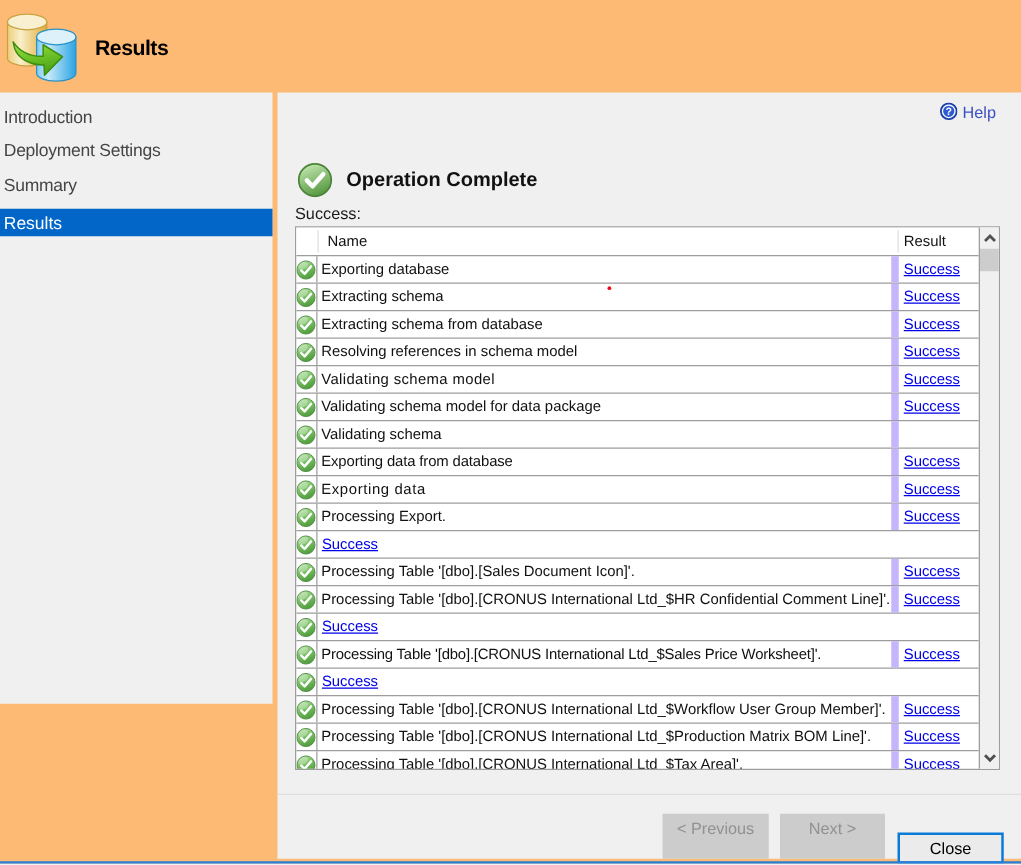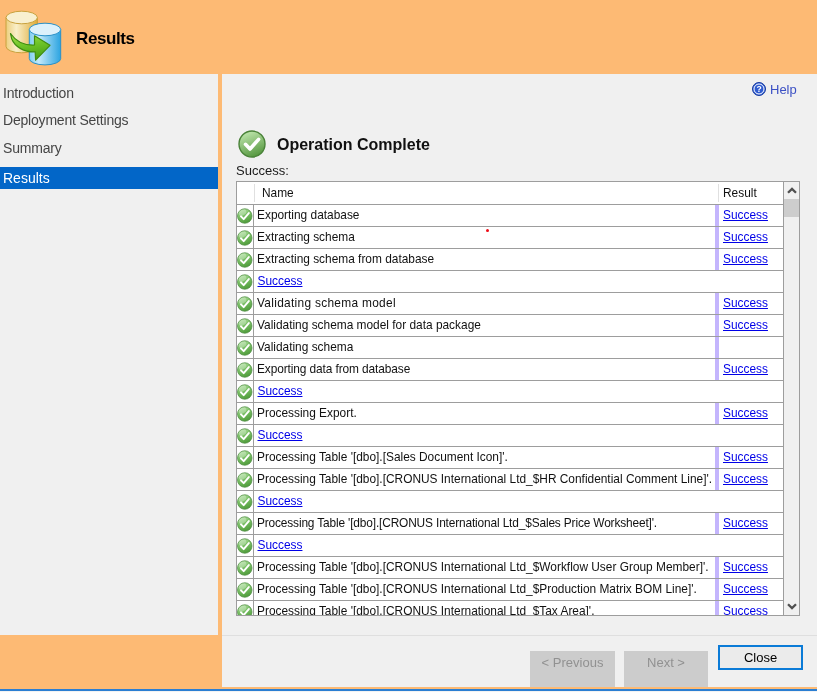--- a/index.html
+++ b/index.html
@@ -1,20 +1,20 @@
 <!DOCTYPE html>
 <html><head><meta charset="utf-8">
 <style>
 * { margin:0; padding:0; box-sizing:border-box; }
 html,body { width:817px; height:692px; background:#fff; font-family:"Liberation Sans", sans-serif; overflow:hidden; }
 #page { position:relative; width:817px; height:692px; background:#fdba74; }
 .abs { position:absolute; }
 
 
-#sidebar { left:0; top:74px; width:218px; height:561px; background:#f0f0f0; }
+#sidebar { left:0; top:74px; width:218px; height:489px; background:#f0f0f0; }
 #content { left:222px; top:74px; width:595px; height:613.2px; background:#f0f0f0; }
 #botline { left:0; top:688.5px; width:817px; height:2.4px; background:#2b7ed2; }
 #below { left:0; top:690.9px; width:817px; height:1.1px; background:#f3f3f3; }
 
 
 #title { left:76px; top:29px; font-size:17px; font-weight:bold; color:#000; letter-spacing:-0.4px; }
 
 
 .nav { position:absolute; left:3px; font-size:14px; color:#454545; letter-spacing:-0.2px; }
 #navsel { position:absolute; left:0; top:92.5px; width:218px; height:22px; background:#0266c8; }
@@ -28,39 +28,39 @@
 
 
 #tbl { left:236px; top:181px; width:564px; height:435px; background:#fff; border:1px solid #9d9d9d; overflow:hidden; }
 #thead { position:absolute; left:0; top:0; width:546px; height:23.2px; background:#fff; border-bottom:1px solid #9d9d9d; }
 #thead .h1 { position:absolute; left:25px; top:4px; font-size:11.9px; color:#111; }
 #thead .h2 { position:absolute; left:486px; top:4px; font-size:11.9px; color:#111; }
 #thead .vln { position:absolute; top:2px; bottom:2px; width:1px; background:#e0e0e0; }
 #tbody { position:absolute; left:0; top:23.2px; width:546px; }
 .trow { display:flex; height:22px; border-bottom:1px solid #9d9d9d; }
 .c-ic { width:16.5px; border-right:1px solid #9d9d9d; display:flex; align-items:center; justify-content:center; }
-.c-nm { width:465.5px; border-right:4px solid #c4b5fd; font-size:11.9px; color:#111; line-height:21px; padding-left:3.5px; white-space:nowrap; overflow:hidden; }
+.c-nm { width:465.5px; border-right:6px solid #c4b5fd; font-size:11.9px; color:#111; line-height:21px; padding-left:3.5px; white-space:nowrap; overflow:hidden; }
 .c-rs { flex:1; font-size:11.9px; line-height:21px; padding-left:4px; }
 .rchk { display:block; }
 .lnk { color:#0000e8; text-decoration:underline; }
 
 
 #sbar { left:782.5px; top:182px; width:16.5px; height:433px; background:#f0f0f0; border-left:1px solid #9d9d9d; }
 #sbar .btn { position:absolute; left:0; width:15.5px; height:17px; background:#f0f0f0; }
 #sbar .thumb { position:absolute; left:0; top:17px; width:15.5px; height:17.5px; background:#cdcdcd; }
 
 
 #reddot { left:485.5px; top:228.5px; width:3px; height:3px; border-radius:2px; background:#ee0b16; }
 
 
 #fline { left:222px; top:635px; width:595px; height:1px; background:#dfdfdf; }
 .btn-dis { position:absolute; top:651px; height:36px; background:#cccccc; color:#919191; font-size:13px; text-align:center; line-height:23px; }
 #bprev { left:530px; width:85px; }
 #bnext { left:624px; width:84px; }
-#bclose { position:absolute; left:718px; top:645px; width:85px; height:25px; background:#ebebeb; border:2px solid #0b7bd7; color:#000; font-size:13px; text-align:center; line-height:21px; }
+#bclose { position:absolute; left:718px; top:666px; width:85px; height:25px; background:#ebebeb; border:2px solid #0b7bd7; color:#000; font-size:13px; text-align:center; line-height:21px; }
 </style></head>
 <body>
 <div id="page">
 
 <svg class="abs" style="left:5px;top:8px" width="62" height="60" viewBox="0 0 62 60">
  <defs>
   <linearGradient id="ycyl" x1="0" y1="0" x2="1" y2="0">
           <stop offset="0" stop-color="#eccf7e"></stop>
           <stop offset="0.33" stop-color="#f9efc9"></stop>
           <stop offset="1" stop-color="#dfab36"></stop>
@@ -185,20 +185,21 @@
                   <stop offset="0" stop-color="#b2e2a0"></stop>
                   <stop offset="0.45" stop-color="#7bc167"></stop>
                   <stop offset="1" stop-color="#4f9c3b"></stop>
                 </linearGradient>
               </defs>
               <circle cx="8" cy="8" r="7.5" fill="url(#rg3)" stroke="#55914a" stroke-width="0.8"></circle>
               <ellipse cx="5.8" cy="4.6" rx="4.2" ry="2.8" fill="#ffffff" opacity="0.30" transform="rotate(-30 5.8 4.6)"></ellipse>
               <path d="M4.1 8.4 L6.9 11.2 L12.2 5.0" fill="none" stroke="#fff" stroke-width="2" stroke-linecap="round" stroke-linejoin="round"></path>
             </svg>
           </div>
+          <div class="c-nm">Resolving references in schema model</div>
           <div class="c-rs"><span class="lnk">Success</span></div>
         </div>
 <div class="trow">
           <div class="c-ic">
             <svg class="rchk" width="16" height="16" viewBox="0 0 16 16">
               <defs>
                 <linearGradient id="rg4" x1="0.15" y1="0" x2="0.55" y2="1">
                   <stop offset="0" stop-color="#b2e2a0"></stop>
                   <stop offset="0.45" stop-color="#7bc167"></stop>
                   <stop offset="1" stop-color="#4f9c3b"></stop>
@@ -274,20 +275,21 @@
                   <stop offset="0" stop-color="#b2e2a0"></stop>
                   <stop offset="0.45" stop-color="#7bc167"></stop>
                   <stop offset="1" stop-color="#4f9c3b"></stop>
                 </linearGradient>
               </defs>
               <circle cx="8" cy="8" r="7.5" fill="url(#rg8)" stroke="#55914a" stroke-width="0.8"></circle>
               <ellipse cx="5.8" cy="4.6" rx="4.2" ry="2.8" fill="#ffffff" opacity="0.30" transform="rotate(-30 5.8 4.6)"></ellipse>
               <path d="M4.1 8.4 L6.9 11.2 L12.2 5.0" fill="none" stroke="#fff" stroke-width="2" stroke-linecap="round" stroke-linejoin="round"></path>
             </svg>
           </div>
+          <div class="c-nm" style="letter-spacing:0.5px">Exporting data</div>
           <div class="c-rs"><span class="lnk">Success</span></div>
         </div>
 <div class="trow">
           <div class="c-ic">
             <svg class="rchk" width="16" height="16" viewBox="0 0 16 16">
               <defs>
                 <linearGradient id="rg9" x1="0.15" y1="0" x2="0.55" y2="1">
                   <stop offset="0" stop-color="#b2e2a0"></stop>
                   <stop offset="0.45" stop-color="#7bc167"></stop>
                   <stop offset="1" stop-color="#4f9c3b"></stop>

